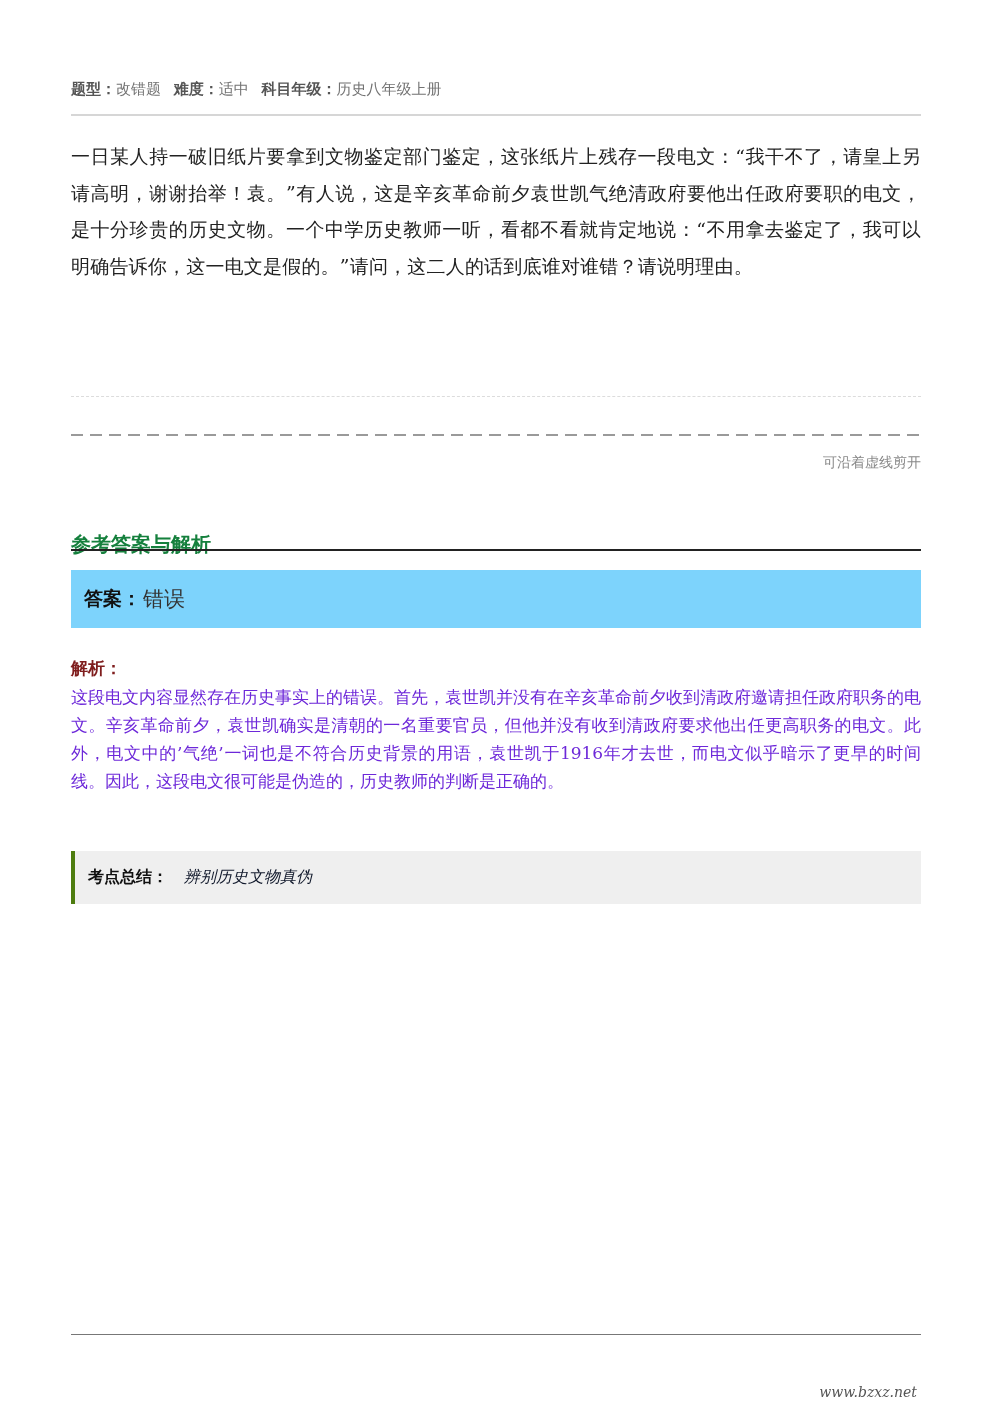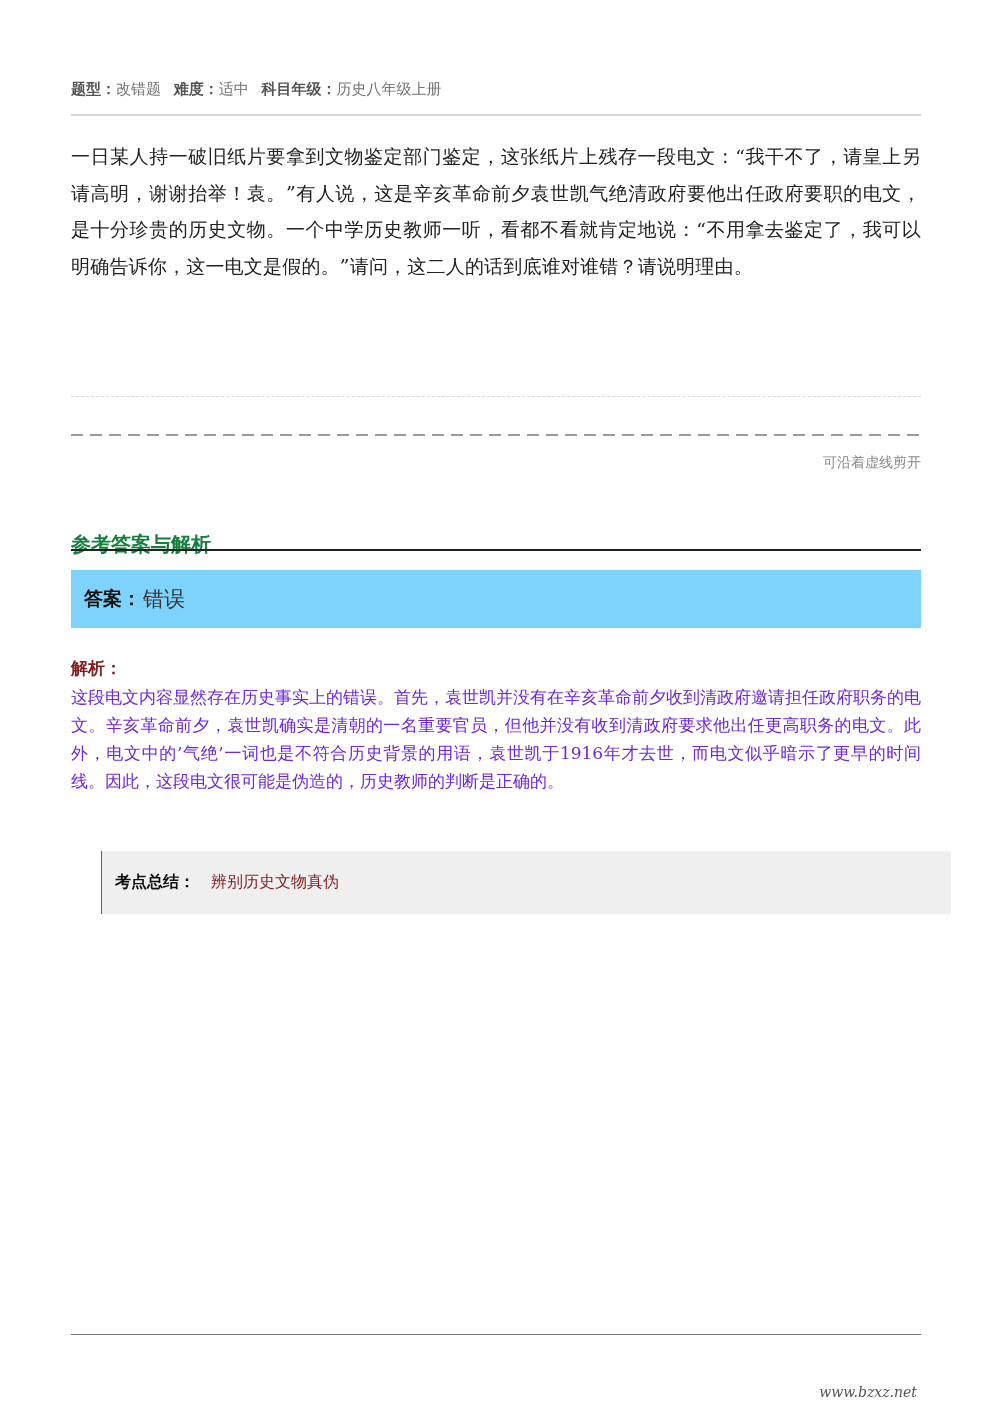--- a/index.html
+++ b/index.html
@@ -147,39 +147,39 @@
       font-size: 17px;
       line-height: 28px;
       color: #6d28d9;
       text-align: justify;
     }
     .summary-box {
       position: absolute;
       top: 851px;
       left: 0;
       width: 850px;
-      height: 63px;
+      height: 53px;
       background: #efefef;
-      border-left: 1px solid #4d7c0f;
+      border-left: 4px solid #4d7c0f;
       box-sizing: border-box;
       display: flex;
       align-items: center;
-      margin-left: 30px;
     }
     .summary-box .lbl {
       font-family: "DejaVu Sans", "Liberation Sans", sans-serif;
       font-weight: bold;
       font-size: 16px;
       color: #111;
       margin-left: 13px;
     }
     .summary-box .val {
       font-size: 16px;
-      color: #7f1d1d;
+      color: #0f172a;
       margin-left: 16px;
+      font-style: italic;
     }
     
     .footer-rule {
       position: absolute;
       top: 1334px;
       left: 0;
       width: 850px;
       height: 1px;
       background: #777;
     }

